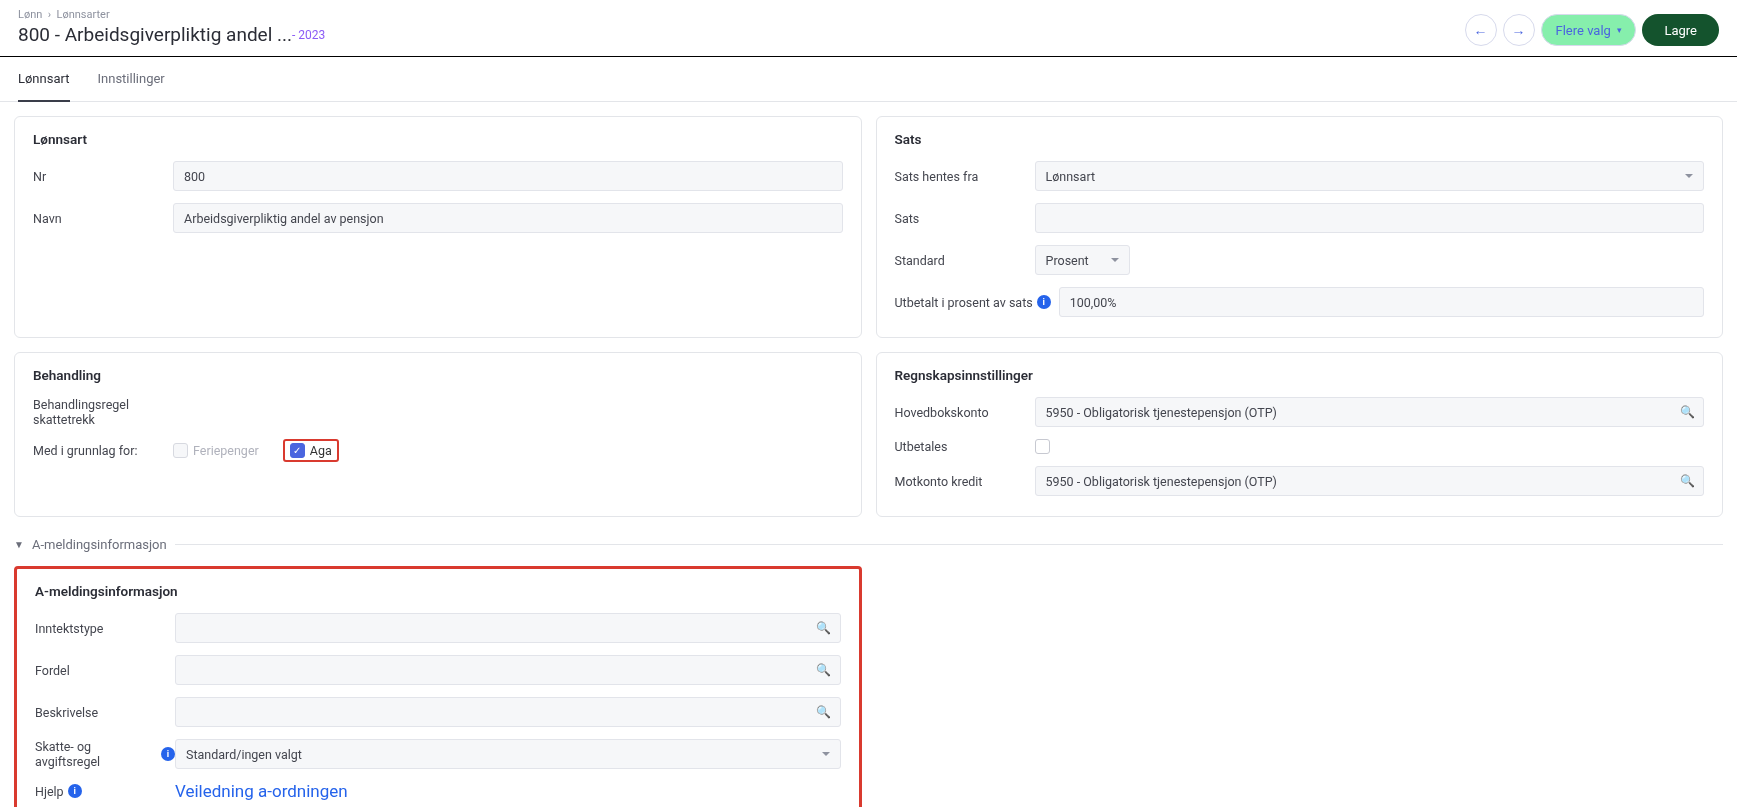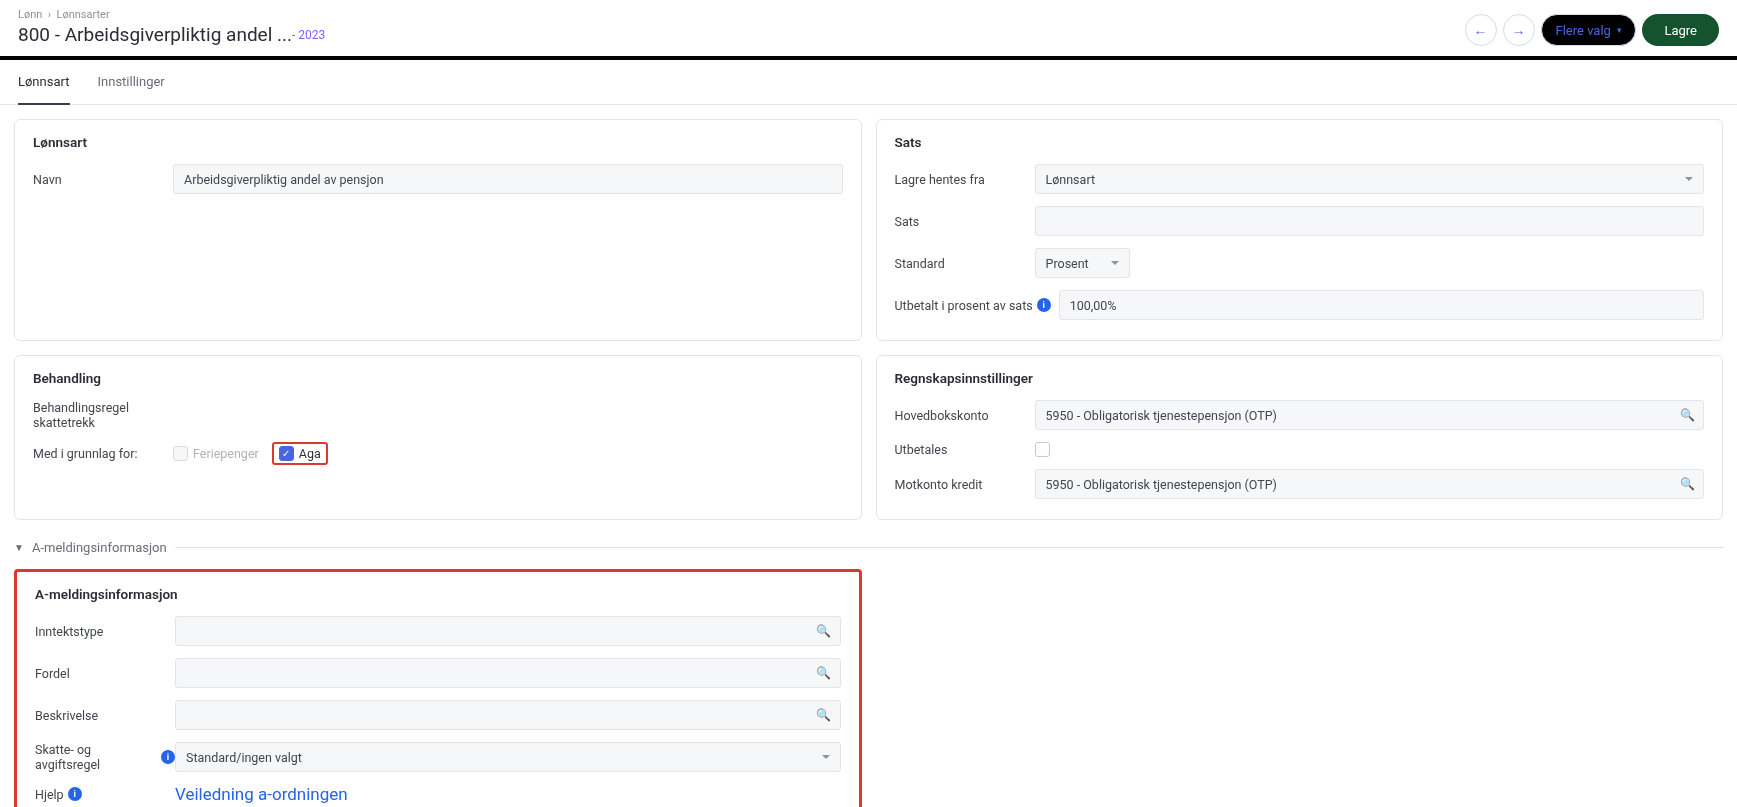--- a/index.html
+++ b/index.html
@@ -7,21 +7,21 @@
     font-family: -apple-system, BlinkMacSystemFont, "Segoe UI", Roboto, Helvetica, Arial, sans-serif;
     font-size: 13px;
     color: #333;
     background: #fff;
   }
   .header {
     display: flex;
     justify-content: space-between;
     align-items: flex-start;
     padding: 8px 18px 10px 18px;
-    border-bottom: 4px solid #000000;
+    border-bottom: 1px solid #000000;
     background: #fff;
   }
   .header-left { display: flex; flex-direction: column; }
   .breadcrumbs {
     font-size: 11px;
     color: #8e929f;
     margin-bottom: 2px;
   }
   .title-row { display: flex; align-items: center; }
   .page-title {
@@ -39,21 +39,21 @@
     color: #4a65df;
     display: flex; align-items: center; justify-content: center;
     cursor: pointer;
     font-size: 14px;
   }
   .pill-btn {
     height: 32px;
     padding: 0 14px;
     border-radius: 16px;
     border: 1px solid #d7daec;
-    background: #000000;
+    background: #86efac;
     color: #4a65df;
     display: flex; align-items: center; gap: 6px;
     cursor: pointer;
     font-size: 13px;
   }
   .pill-btn.primary {
     background: #14532d;
     color: #fff;
     border: none;
     padding: 0 22px;
@@ -152,21 +152,21 @@
     background: #2563eb;
     color: #fff;
     border-radius: 50%;
     align-items: center; justify-content: center;
     font-size: 9px;
     font-weight: 700;
     margin-left: 4px;
     flex-shrink: 0;
   }
 
-  .checkbox-row { display: flex; gap: 13px; align-items: center; }
+  .checkbox-row { display: flex; gap: 24px; align-items: center; }
   .checkbox {
     display: flex; align-items: center; gap: 5px;
     font-size: 12.5px;
     cursor: pointer;
   }
   .checkbox .box {
     width: 15px; height: 15px;
     border: 1px solid #c7c9d1;
     border-radius: 3px;
     display: flex; align-items: center; justify-content: center;
@@ -247,31 +247,37 @@
 <div class="tabs">
   <div class="tab active">Lønnsart</div>
   <div class="tab">Innstillinger</div>
 </div>
 
 <div class="content">
 
   <div class="card">
     <div class="card-title">Lønnsart</div>
     <div class="form-row">
+      <div class="form-label">Nr</div>
+      <div class="form-control">
+        <span>800</span>
+      </div>
+    </div>
+    <div class="form-row">
       <div class="form-label">Navn</div>
       <div class="form-control">
         <span>Arbeidsgiverpliktig andel av pensjon</span>
       </div>
     </div>
   </div>
 
   <div class="card">
     <div class="card-title">Sats</div>
     <div class="form-row">
-      <div class="form-label">Lagre hentes fra</div>
+      <div class="form-label">Sats hentes fra</div>
       <div class="form-control select">
         <span>Lønnsart</span>
       </div>
     </div>
     <div class="form-row">
       <div class="form-label">Sats</div>
       <div class="form-control readonly">
         <span></span>
       </div>
     </div>

